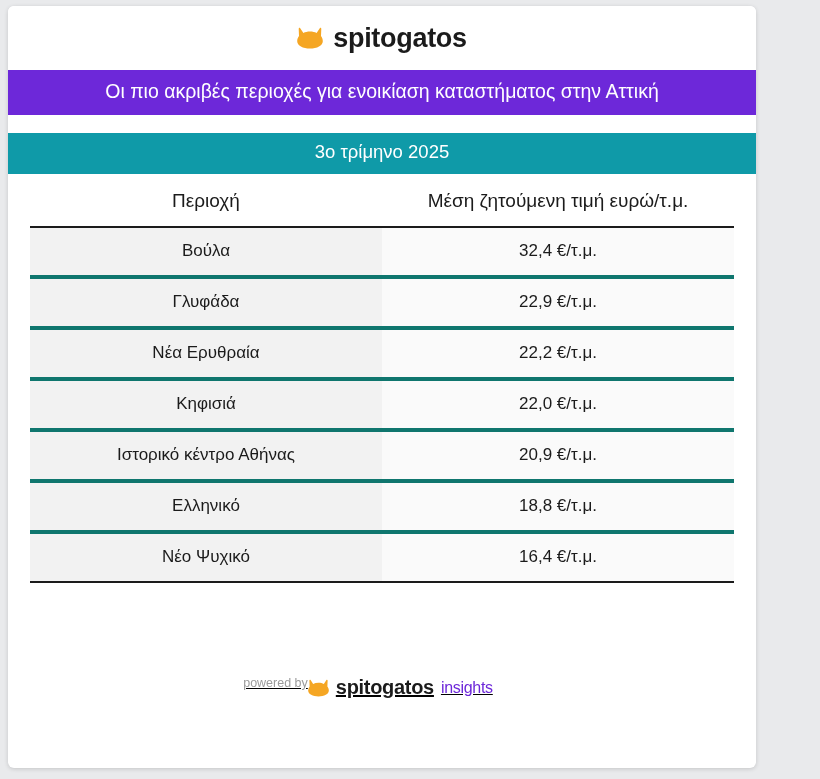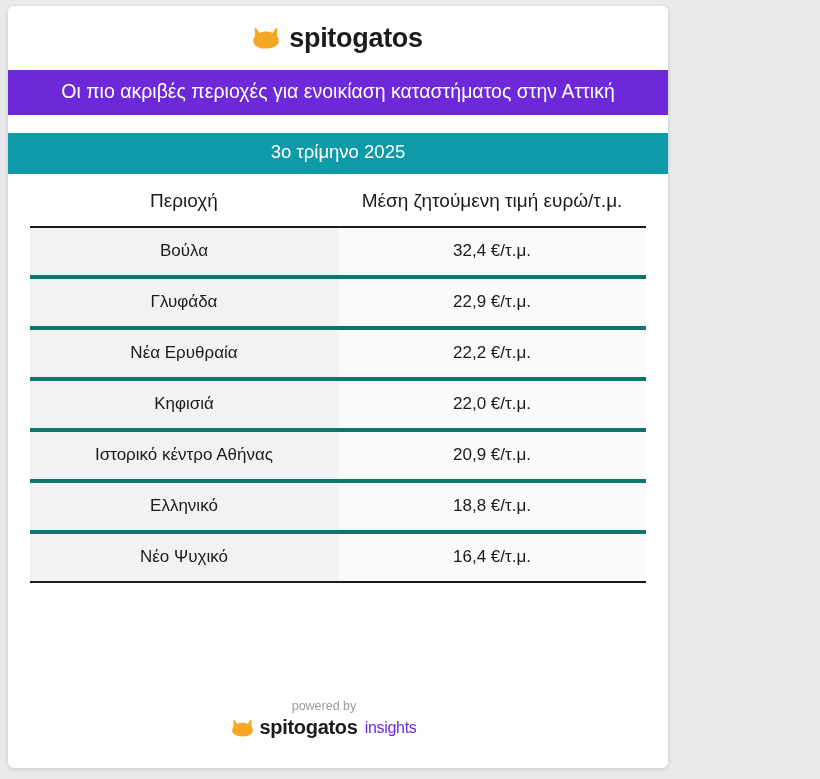--- a/index.html
+++ b/index.html
@@ -10,21 +10,21 @@
   }
   body {
     width: 820px;
     height: 779px;
     overflow: hidden;
   }
   .card {
     position: absolute;
     left: 8px;
     top: 6px;
-    width: 660px;
+    width: 748px;
     height: 762px;
     background: #ffffff;
     border-radius: 6px;
     box-shadow: 0 1px 4px rgba(0,0,0,0.16);
     overflow: hidden;
     display: flex;
     flex-direction: column;
   }
 
   
@@ -103,24 +103,24 @@
     background: #fafafa;
   }
   table.data tr:last-child td {
     border-bottom: 2px solid #1b1b1b;
   }
 
   
   .footer {
     height: 86px;
     display: flex;
-    flex-direction: column;
-    align-items: center;
+    align-items: flex-start;
     justify-content: center;
     padding: 0 28px 6px 0;
+    text-decoration: underline;
   }
   .powered {
     font-size: 12.5px;
     color: #9b9b9b;
     margin-bottom: 3px;
   }
   .footer-logo {
     display: flex;
     align-items: center;
     gap: 7px;

